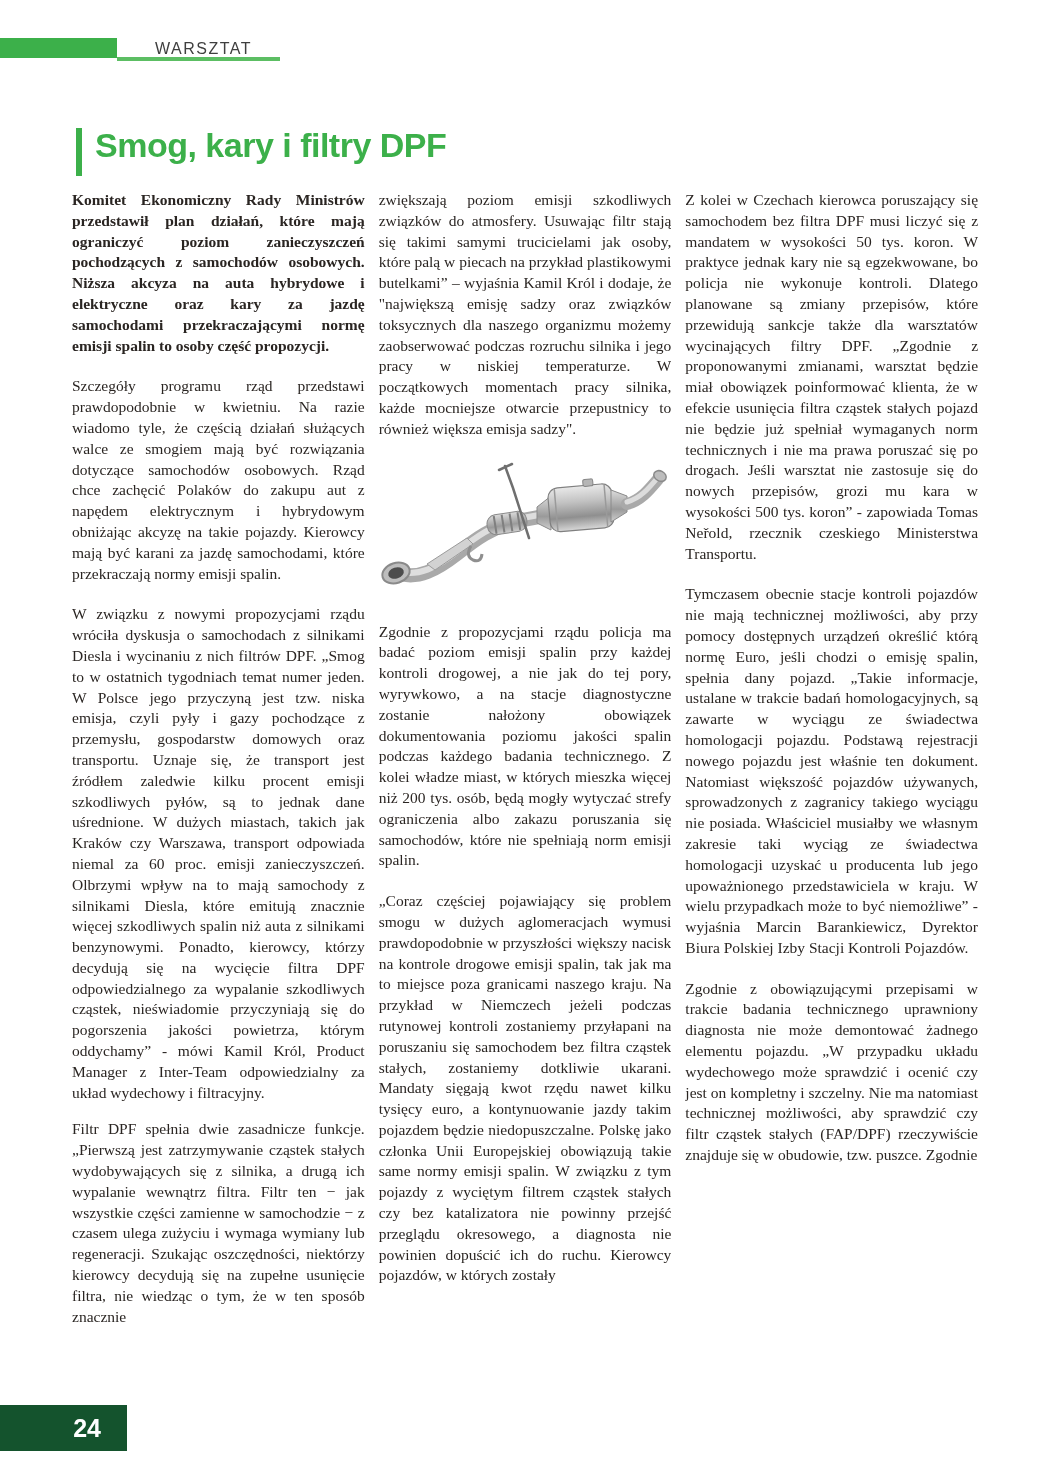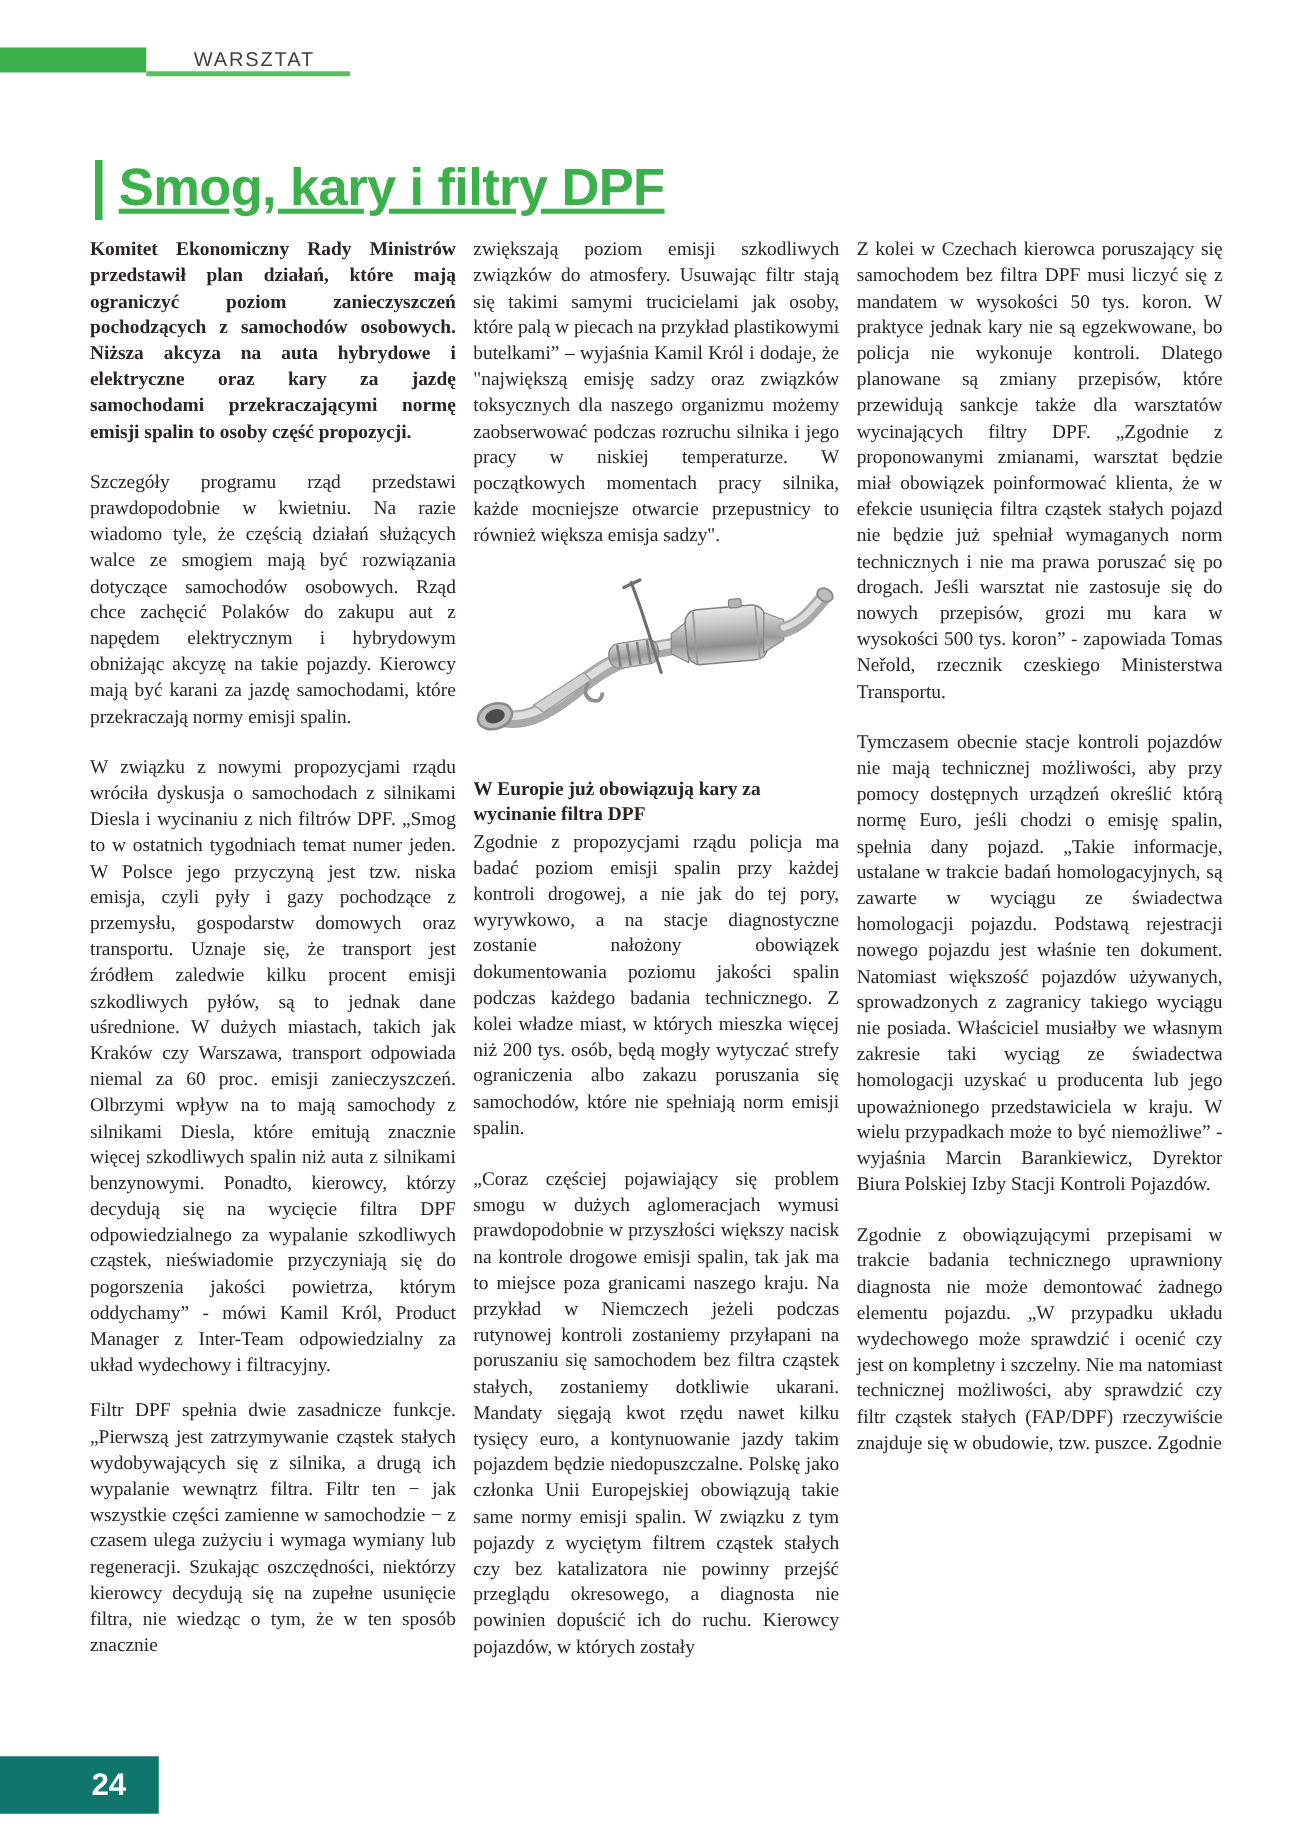--- a/index.html
+++ b/index.html
@@ -23,21 +23,21 @@
     font-size:16px;letter-spacing:1.5px;color:#3f3f3f;
   }
   
   .title-row{position:absolute;left:76px;top:126px;height:52px;}
   .title-bar{
     position:absolute;left:0;top:2px;width:6px;height:48px;background:#3cb04a;
   }
   .title{
     position:absolute;left:19px;top:0;margin:0;white-space:nowrap;
     font-family:"Liberation Sans","DejaVu Sans",sans-serif;
-    font-size:42px;font-weight:700;letter-spacing:-0.5px;color:#3cb04a;text-decoration:underline;
+    font-size:34px;font-weight:700;letter-spacing:-0.5px;color:#3cb04a;
   }
   
   .columns{
     position:absolute;left:72px;top:190px;width:906px;height:1185px;
     display:flex;gap:14px;
   }
   .col{
     width:293px;height:1185px;overflow:hidden;
     font-size:15.5px;line-height:20.8px;text-align:justify;
   }
@@ -51,21 +51,21 @@
   .after-head{margin-top:0;}
   
   .photo{
     width:292px;height:152px;margin:6px 0 10px 0;padding:0;
     background:#ffffff;
   }
   .photo svg{display:block;width:100%;height:100%;}
   
   .page-number-badge{
     position:absolute;left:0;top:1405px;width:127px;height:46px;
-    background:#0f766e;color:#ffffff;
+    background:#14532d;color:#ffffff;
     font-family:"Liberation Sans","DejaVu Sans",sans-serif;
     font-weight:700;font-size:25px;
     display:flex;align-items:center;justify-content:flex-end;
     padding-right:26px;box-sizing:border-box;
   }
 </style>
 </head>
 <body>
 
 <div class="page">
@@ -139,21 +139,20 @@
             <rect x="206" y="20" width="10" height="7" rx="2" fill="#b5b5b5" stroke="#858585" stroke-width="1"></rect>
           </g>
 
           <path d="M232,30 L248,36 L248,52 L232,62 Z" fill="url(#coneG)" stroke="#8a8a8a" stroke-width="1"></path>
           <path d="M248,44 C262,40 270,30 280,18" fill="none" stroke="#a9a9a9" stroke-width="12" stroke-linecap="round"></path>
           <path d="M248,42 C262,38 270,28 280,16" fill="none" stroke="#dcdcdc" stroke-width="5" stroke-linecap="round"></path>
           <ellipse cx="281" cy="16" rx="6.5" ry="5" fill="#bdbdbd" stroke="#8a8a8a" stroke-width="1.5" transform="rotate(28 281 16)"></ellipse>
         </svg>
       </figure>
 
-      <h2 class="subhead">W Europie już obowiązują kary za wycinanie filtra DPF</h2>
       <p class="after-head">Zgodnie z propozycjami rządu policja ma badać poziom emisji spalin przy każdej kontroli drogowej, a nie jak do tej pory, wyrywkowo, a na stacje diagnostyczne zostanie nałożony obowiązek dokumentowania poziomu jakości spalin podczas każdego badania technicznego. Z kolei władze miast, w których mieszka więcej niż 200 tys. osób, będą mogły wytyczać strefy ograniczenia albo zakazu poruszania się samochodów, które nie spełniają norm emisji spalin.</p>
       <p>„Coraz częściej pojawiający się problem smogu w dużych aglomeracjach wymusi prawdopodobnie w przyszłości większy nacisk na kontrole drogowe emisji spalin, tak jak ma to miejsce poza granicami naszego kraju. Na przykład w Niemczech jeżeli podczas rutynowej kontroli zostaniemy przyłapani na poruszaniu się samochodem bez filtra cząstek stałych, zostaniemy dotkliwie ukarani. Mandaty sięgają kwot rzędu nawet kilku tysięcy euro, a kontynuowanie jazdy takim pojazdem będzie niedopuszczalne. Polskę jako członka Unii Europejskiej obowiązują takie same normy emisji spalin. W związku z tym pojazdy z wyciętym filtrem cząstek stałych czy bez katalizatora nie powinny przejść przeglądu okresowego, a diagnosta nie powinien dopuścić ich do ruchu. Kierowcy pojazdów, w których zostały</p>
     </section>
 
     <section class="col">
       <p>Z kolei w Czechach kierowca poruszający się samochodem bez filtra DPF musi liczyć się z mandatem w wysokości 50 tys. koron. W praktyce jednak kary nie są egzekwowane, bo policja nie wykonuje kontroli. Dlatego planowane są zmiany przepisów, które przewidują sankcje także dla warsztatów wycinających filtry DPF. „Zgodnie z proponowanymi zmianami, warsztat będzie miał obowiązek poinformować klienta, że w efekcie usunięcia filtra cząstek stałych pojazd nie będzie już spełniał wymaganych norm technicznych i nie ma prawa poruszać się po drogach. Jeśli warsztat nie zastosuje się do nowych przepisów, grozi mu kara w wysokości 500 tys. koron” - zapowiada Tomas Neřold, rzecznik czeskiego Ministerstwa Transportu.</p>
       <p>Tymczasem obecnie stacje kontroli pojazdów nie mają technicznej możliwości, aby przy pomocy dostępnych urządzeń określić którą normę Euro, jeśli chodzi o emisję spalin, spełnia dany pojazd. „Takie informacje, ustalane w trakcie badań homologacyjnych, są zawarte w wyciągu ze świadectwa homologacji pojazdu. Podstawą rejestracji nowego pojazdu jest właśnie ten dokument. Natomiast większość pojazdów używanych, sprowadzonych z zagranicy takiego wyciągu nie posiada. Właściciel musiałby we własnym zakresie taki wyciąg ze świadectwa homologacji uzyskać u producenta lub jego upoważnionego przedstawiciela w kraju. W wielu przypadkach może to być niemożliwe” - wyjaśnia Marcin Barankiewicz, Dyrektor Biura Polskiej Izby Stacji Kontroli Pojazdów.</p>
       <p>Zgodnie z obowiązującymi przepisami w trakcie badania technicznego uprawniony diagnosta nie może demontować żadnego elementu pojazdu. „W przypadku układu wydechowego może sprawdzić i ocenić czy jest on kompletny i szczelny. Nie ma natomiast technicznej możliwości, aby sprawdzić czy filtr cząstek stałych (FAP/DPF) rzeczywiście znajduje się w obudowie, tzw. puszce. Zgodnie</p>
     </section>
 

